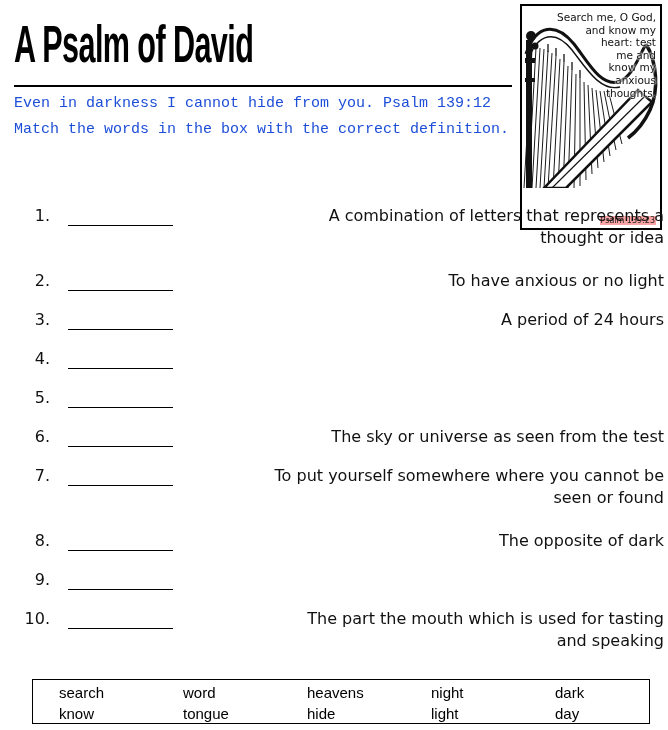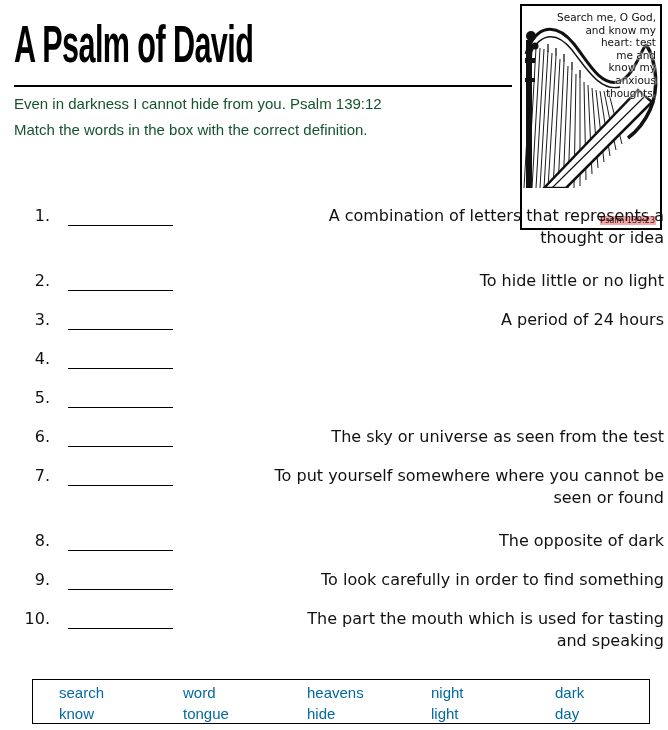--- a/index.html
+++ b/index.html
@@ -33,23 +33,23 @@
     position: absolute;
     left: 14px;
     top: 85px;
     width: 498px;
     height: 2px;
     background: #000;
   }
   .subtitle {
     position: absolute;
     left: 14px;
-    font-family: Liberation Sans, sans-serif;
+    font-family: Liberation Mono, monospace;
     font-size: 15px;
-    color: #14532d;
+    color: #1d4ed8;
     white-space: nowrap;
     text-align: center;
   }
   .subtitle.verse { top: 95px; }
   .subtitle.instructions { top: 121px; }
 
   
   .scripture-img {
     position: absolute;
     left: 520px;
@@ -126,21 +126,21 @@
     width: 618px;
     height: 45px;
     border: 1.5px solid #000;
     display: grid;
     grid-template-columns: 124px 124px 124px 124px auto;
     grid-auto-rows: 21px;
     padding: 2px 0 0 26px;
     font-family: "Liberation Sans", sans-serif;
     font-size: 15px;
     line-height: 21px;
-    color: #0369a1;
+    color: #000000;
   }
 </style>
 </head>
 <body>
 
 <div class="page">
 
   <div class="title">A Psalm of David</div>
   <div class="title-rule"></div>
   <div class="subtitle verse">Even in darkness I cannot hide from you. Psalm 139:12</div>
@@ -207,21 +207,21 @@
   <ul class="match-list">
     <li class="match-row">
       <span class="item-num">1.</span>
       <span class="answer-blank"></span>
       <span class="definition">A combination of letters that represents a
 thought or idea</span>
     </li>
     <li class="match-row">
       <span class="item-num">2.</span>
       <span class="answer-blank"></span>
-      <span class="definition">To hide little or no light</span>
+      <span class="definition">To have anxious or no light</span>
     </li>
     <li class="match-row">
       <span class="item-num">3.</span>
       <span class="answer-blank"></span>
       <span class="definition">A period of 24 hours</span>
     </li>
     <li class="match-row">
       <span class="item-num">4.</span>
       <span class="answer-blank"></span>
     </li>
@@ -241,21 +241,20 @@
 seen or found</span>
     </li>
     <li class="match-row">
       <span class="item-num">8.</span>
       <span class="answer-blank"></span>
       <span class="definition">The opposite of dark</span>
     </li>
     <li class="match-row">
       <span class="item-num">9.</span>
       <span class="answer-blank"></span>
-      <span class="definition">To look carefully in order to find something</span>
     </li>
     <li class="match-row">
       <span class="item-num">10.</span>
       <span class="answer-blank"></span>
       <span class="definition">The part the mouth which is used for tasting
 and speaking</span>
     </li>
   </ul>
 
   <div class="word-bank">

